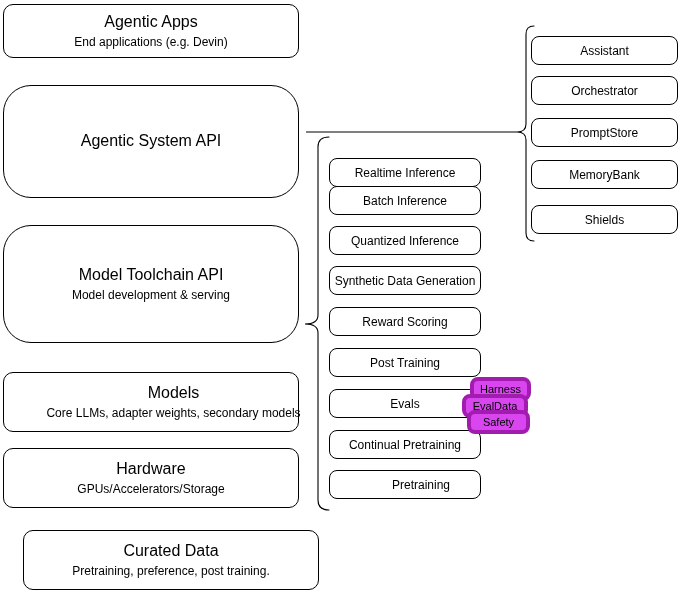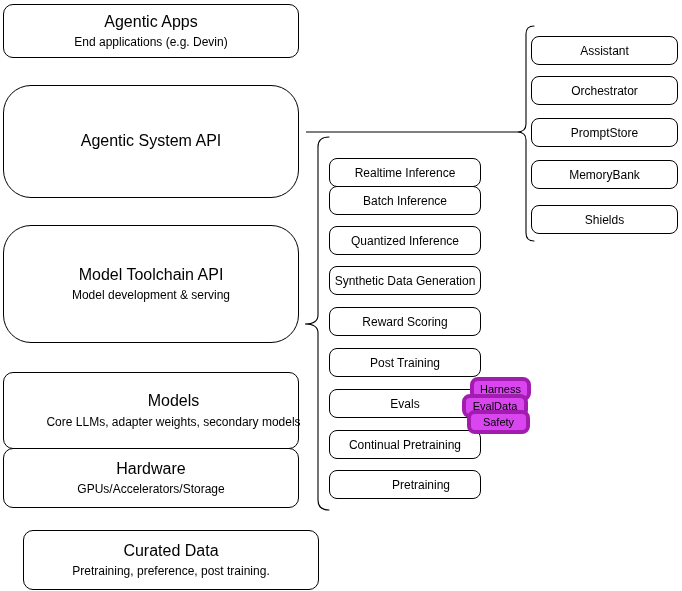--- a/index.html
+++ b/index.html
@@ -97,21 +97,21 @@
 
   <div class="box lbox" style="top:85px;height:113px;border-radius:28px;">
     <div class="title">Agentic System API</div>
   </div>
 
   <div class="box lbox" style="top:225px;height:118px;border-radius:28px;">
     <div class="title">Model Toolchain API</div>
     <div class="sub">Model development &amp; serving</div>
   </div>
 
-  <div class="box lbox" style="top:372px;height:77px;border-radius:10px;padding-left:45px;">
+  <div class="box lbox" style="top:372px;height:60px;border-radius:10px;padding-left:45px;">
     <div class="title">Models</div>
     <div class="sub">Core LLMs, adapter weights, secondary models</div>
   </div>
 
   <div class="box lbox" style="top:448px;height:60px;border-radius:10px;">
     <div class="title">Hardware</div>
     <div class="sub">GPUs/Accelerators/Storage</div>
   </div>
 
   <div class="box lbox" style="top:530px;height:60px;border-radius:10px;margin-left:20px;">

